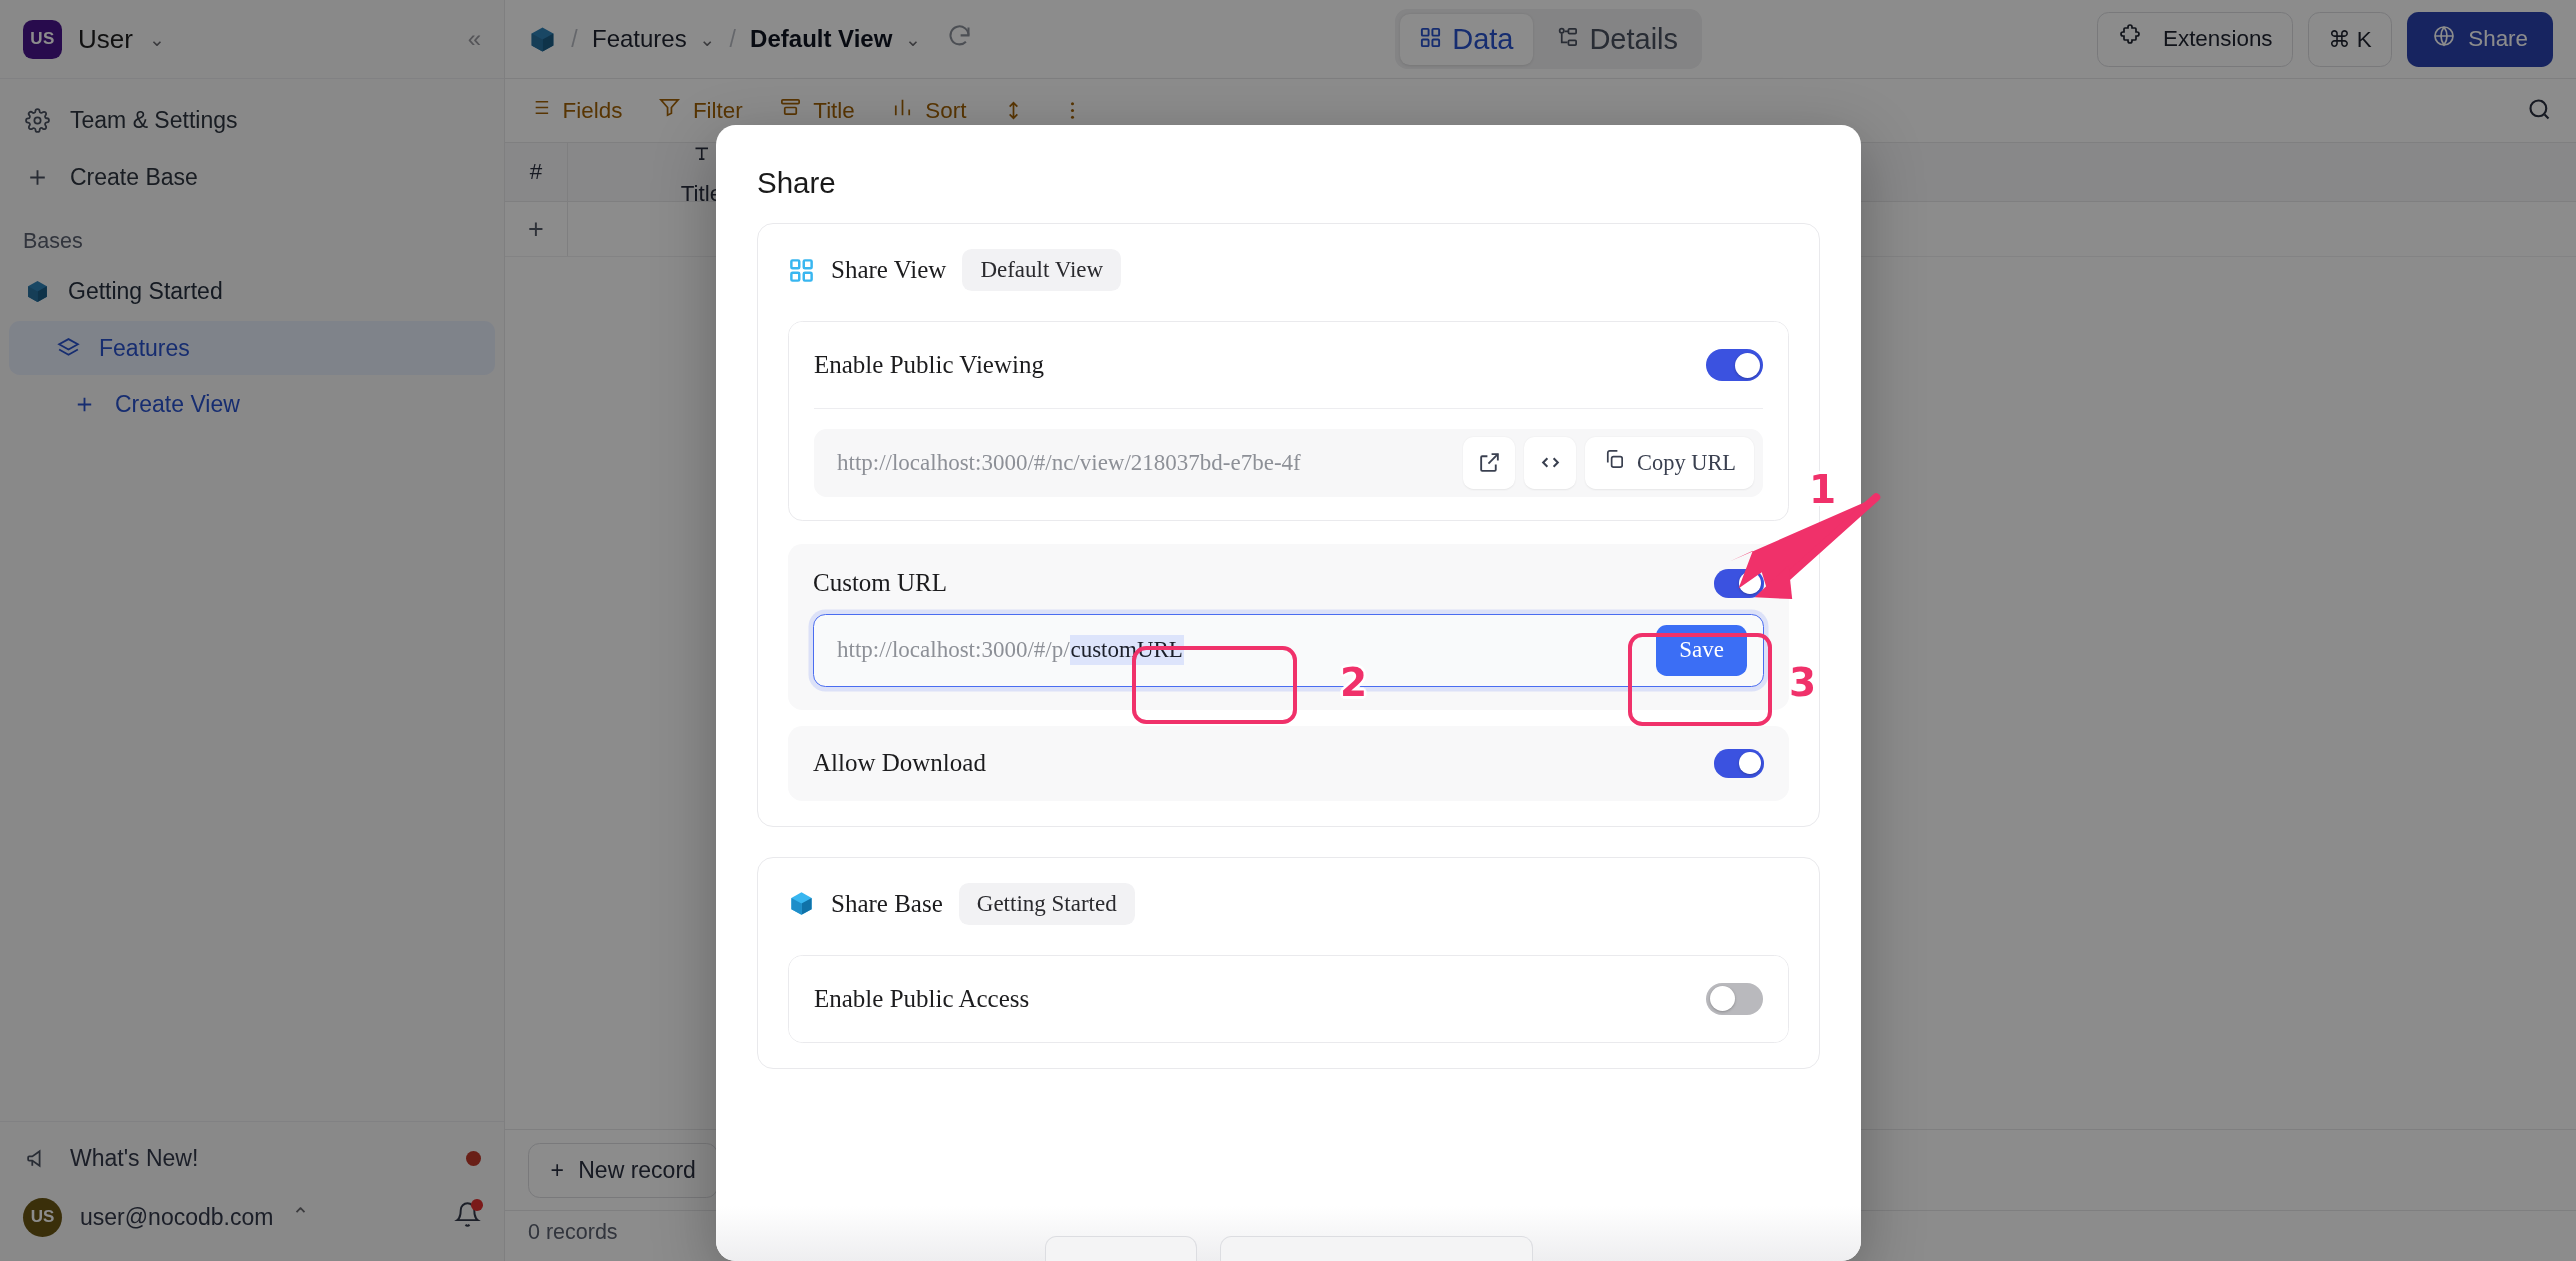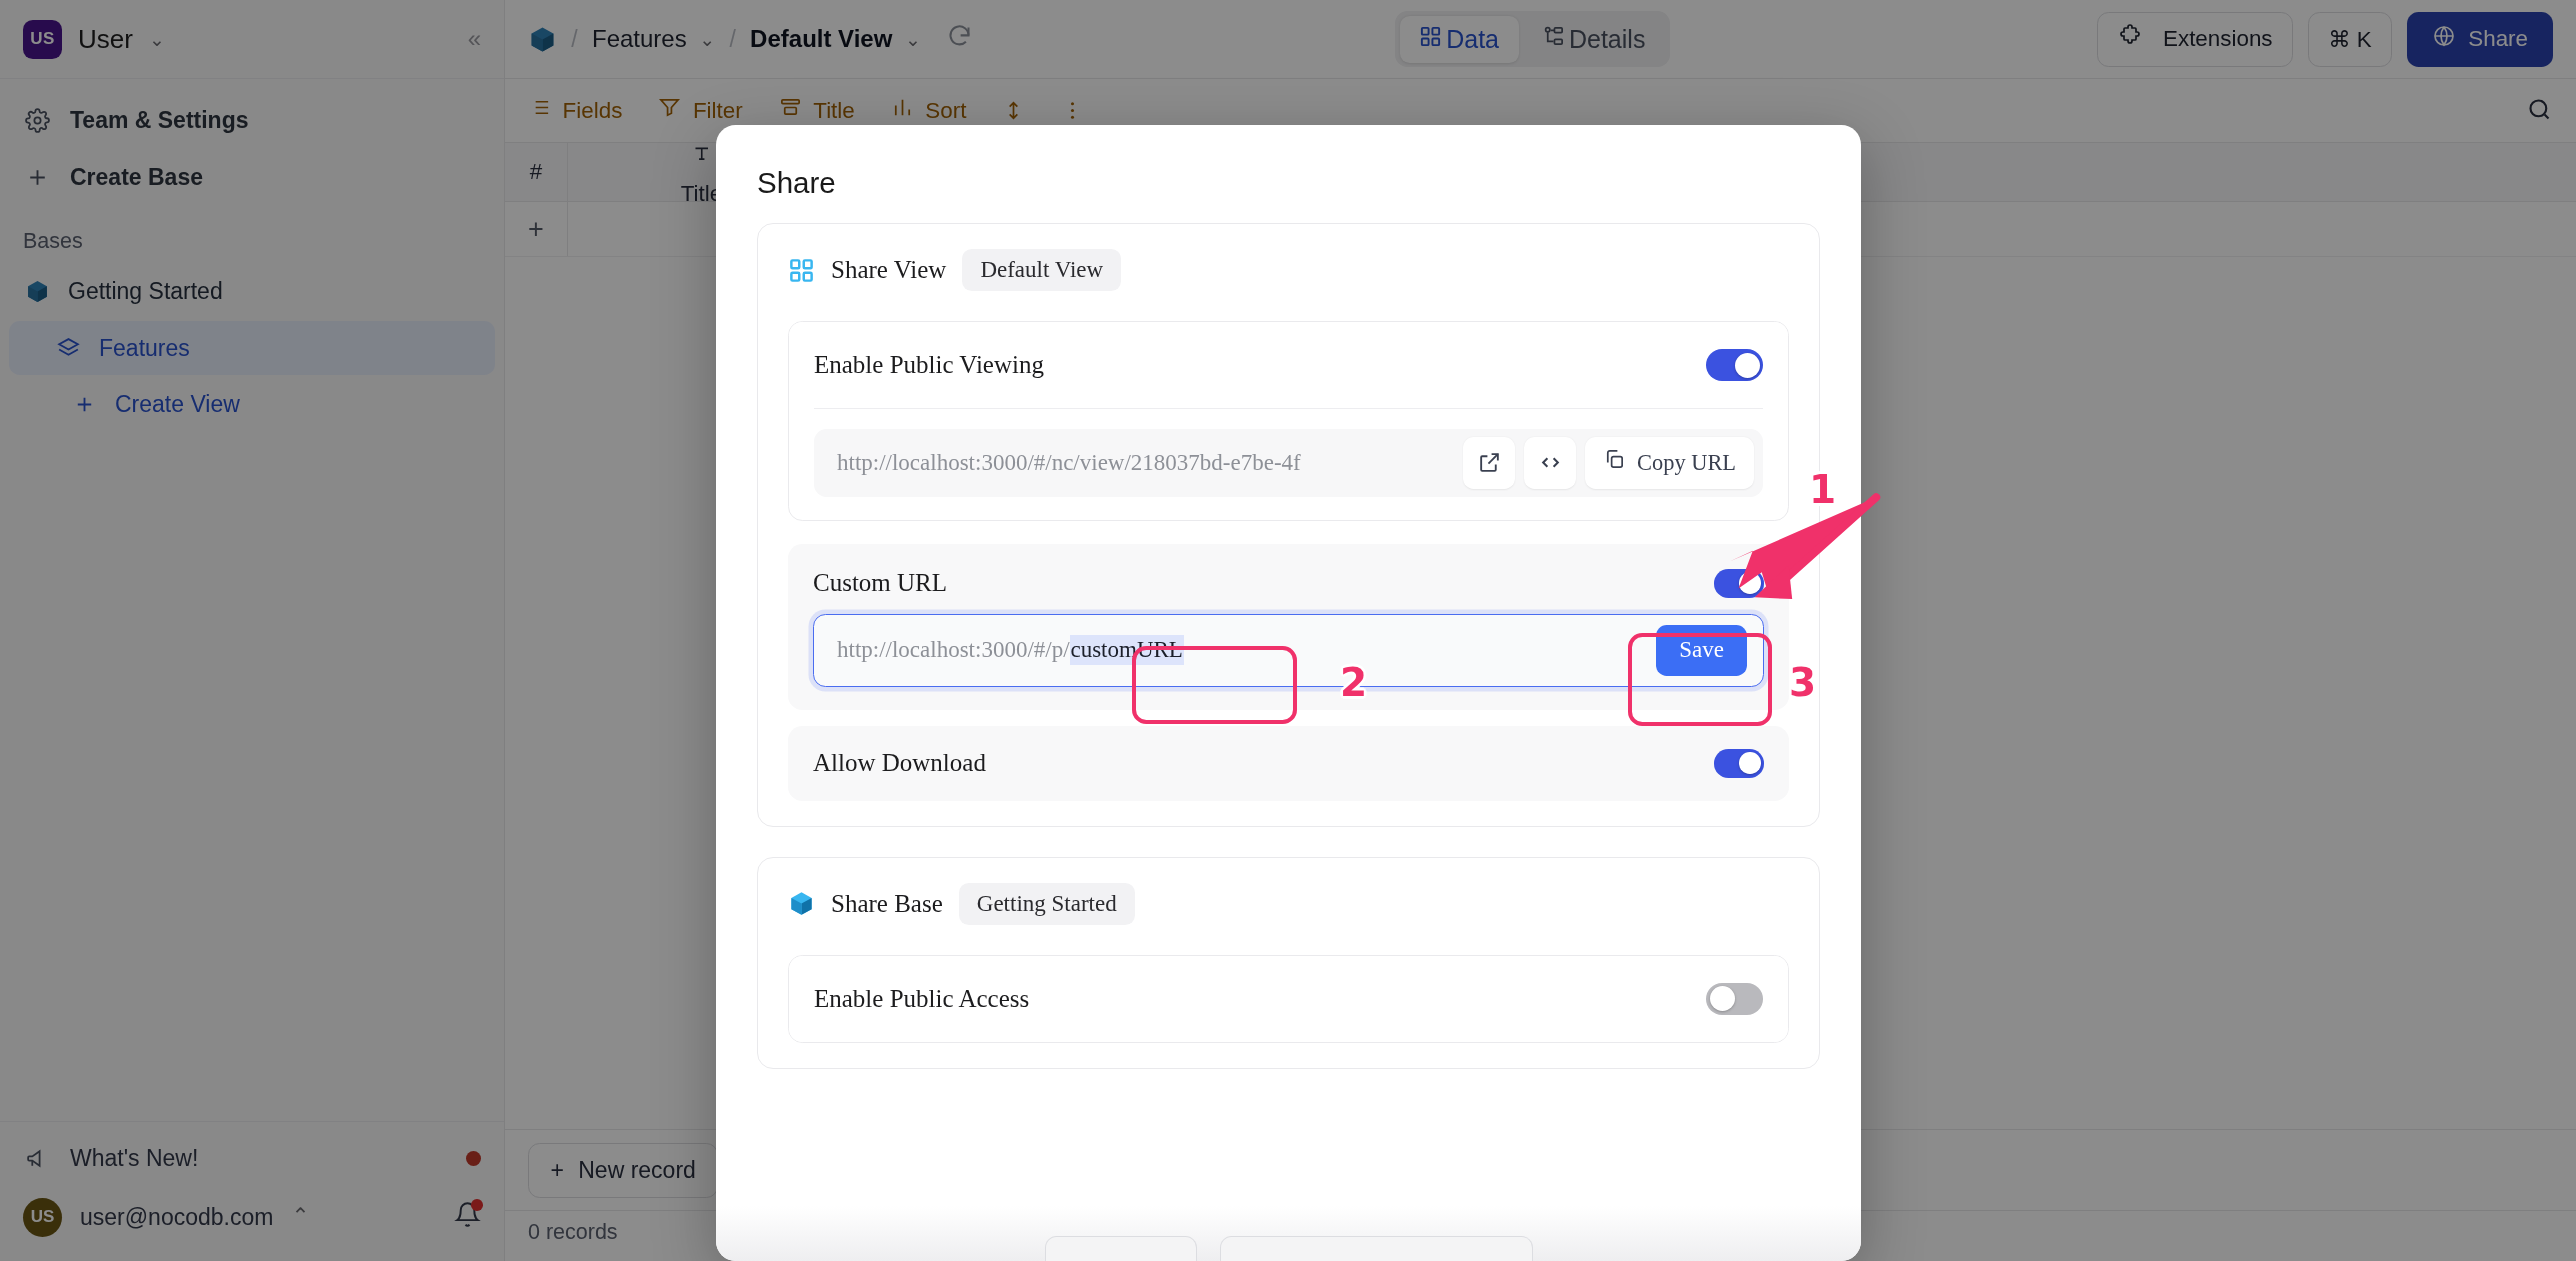--- a/index.html
+++ b/index.html
@@ -43,21 +43,21 @@
     letter-spacing: 0.4px;
   }
   .sb-user-name { font-size: 26px; color: #1f1f1f; font-weight: 500; }
   .chev { color: #6b6b70; font-size: 19px; line-height: 1; }
   .collapse-btn { margin-left: auto; color: #9a9aa0; font-size: 24px; line-height: 1; }
 
   .sb-section { padding: 12.5px 0 0 0; }
   .sb-item {
     height: 57px; display: flex; align-items: center;
     gap: 18px; padding: 0 23px;
-    font-size: 23px; color: #2f3640; font-weight: bold;
+    font-size: 23px; color: #2f3640;
   }
   .sb-ic { width: 29px; height: 29px; display:flex; align-items:center; justify-content:center; color:#4a5160;}
   .sb-label-bases {
     font-size: 21.5px; color: #5b6170; font-weight: 500;
     padding: 23px 23px 9px 23px;
   }
   .sb-base {
     height: 57px; display:flex; align-items:center; gap: 16px;
     padding: 0 23px; font-size: 23px; color: #27313f;
   }
@@ -94,23 +94,23 @@
   }
   .crumb { font-size: 24px; color: #1f2430; }
   .crumb-sep { font-size: 23px; color:#b9bcc4; margin: 0 1.8px;}
   .crumb-strong { font-size: 24px; color:#101522; font-weight: 600;}
   .refresh { color:#8b9099; font-size: 24px; margin-left: 12.5px;}
   .seg-wrap {
     position:absolute; left: 1395px;
     display:flex; background:#f0f0f2; border-radius: 12.5px; padding: 4.5px; gap: 3.6px;
   }
   .seg {
-    display:flex; align-items:center; gap:4px;
+    display:flex; align-items:center; gap:10px;
     padding: 9px 19.7px; border-radius: 9.8px;
-    font-size: 25px; color:#4a5160;
+    font-size: 29px; color:#4a5160;
   }
   .seg.active { background:#fff; color:#2952cc; box-shadow:0 0.9px 2.7px rgba(0,0,0,.1);}
   .topbar-right { margin-left:auto; display:flex; align-items:center; gap: 14.3px;}
   .btn-outline {
     display:flex; align-items:center; gap:21px;
     height: 55px; padding: 0 19.7px; border:0.9px solid #dcdde1; border-radius: 11.6px;
     font-size:22.4px; color:#1f2430; background:#fff;
   }
   .btn-primary {
     display:flex; align-items:center; gap:12.5px;

